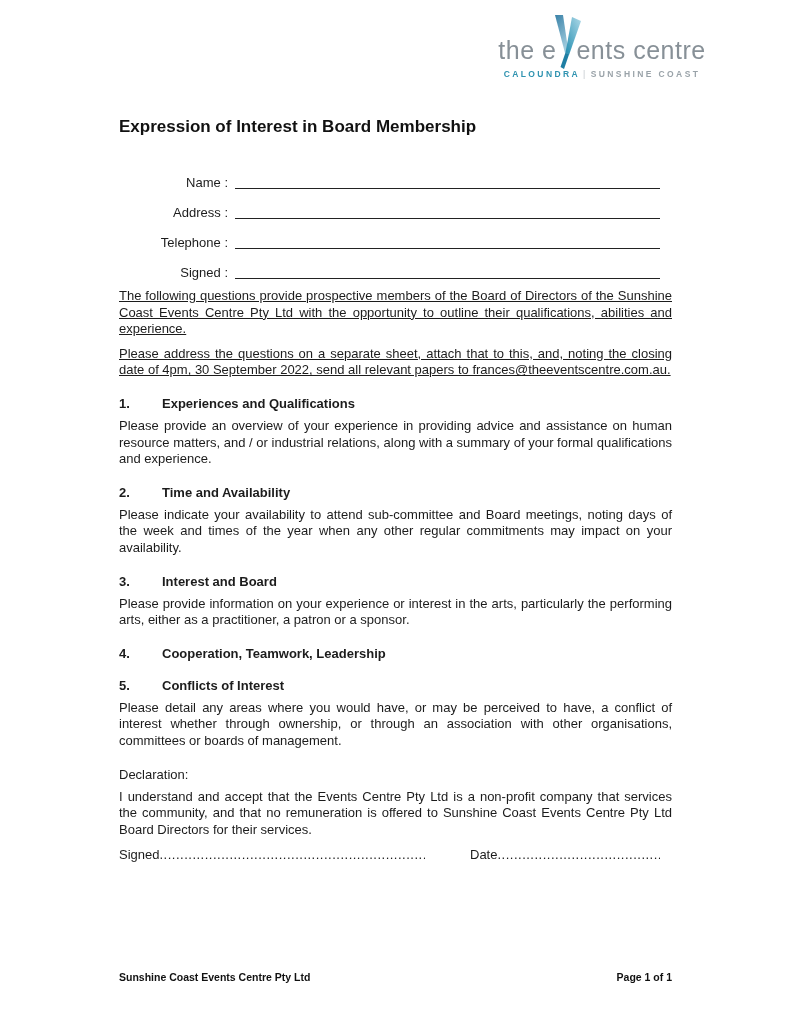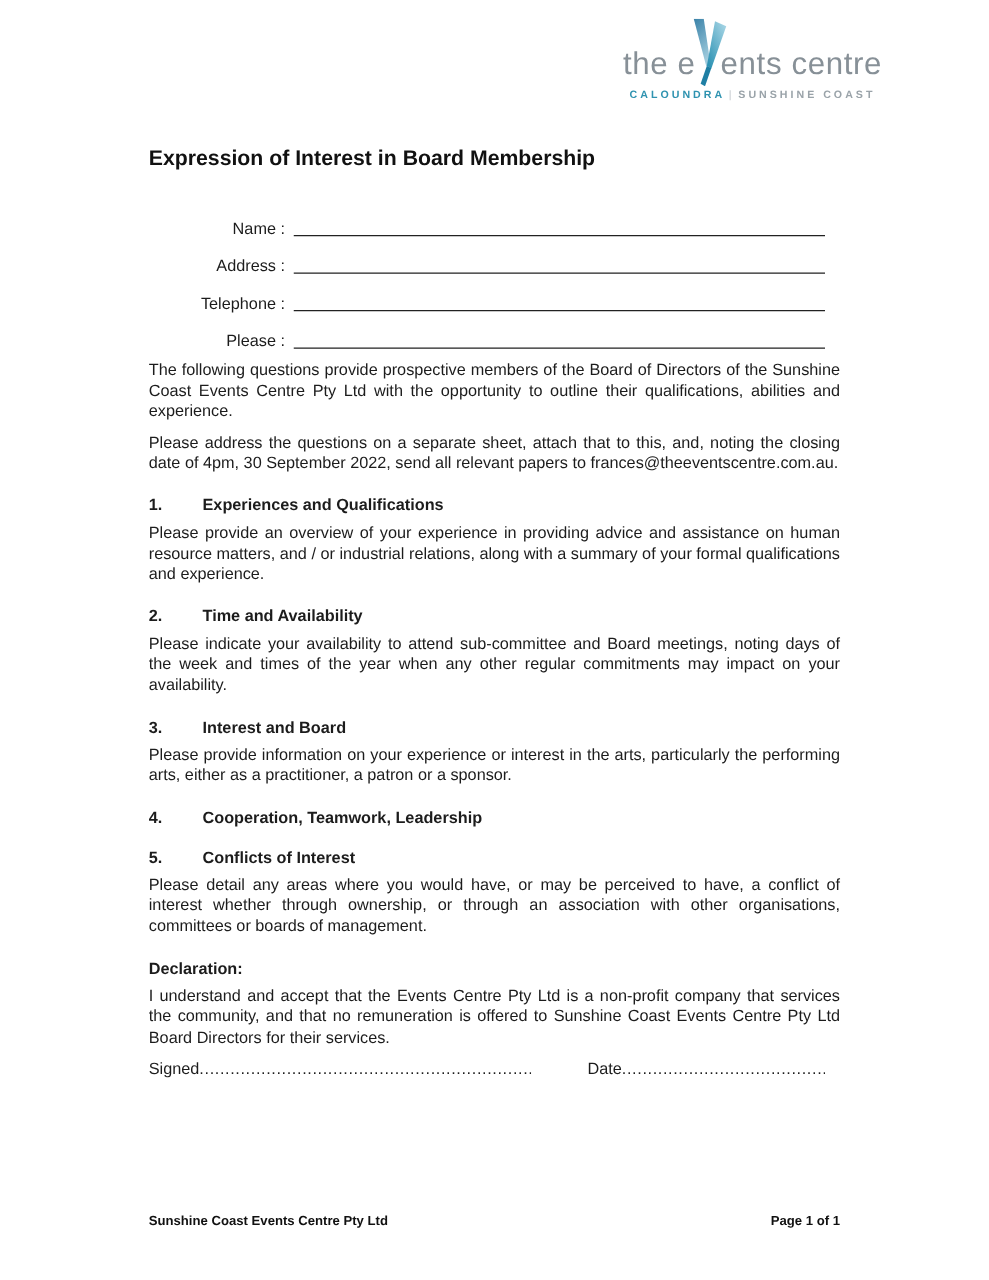--- a/index.html
+++ b/index.html
@@ -46,30 +46,30 @@
   }
   .form-line {
     flex: 0 0 auto; width: 425px; margin-left: 7px; margin-bottom: 2px;
     border-bottom: 1.6px solid #222; height: 16px; cursor: text;
   }
 
   
   p.body-text {
     font-size: 13px; line-height: 16.6px; text-align: justify; margin-top: 7px;
   }
-  .intro-block { margin-top: 2px; }
+  .intro-block { margin-top: 2px; text-decoration: underline; }
   .intro-block p + p { margin-top: 8px; }
 
   
   .section { margin-top: 0; }
   .section-heading {
     display: flex; font-size: 13px; font-weight: bold; margin-top: 17px;
   }
   .section-number { width: 43px; flex: 0 0 43px; }
-  .decl-heading { font-size: 13px; font-weight: bold; margin-top: 17px; }
+  .decl-heading { font-size: 13px; font-weight: normal; margin-top: 17px; }
 
   
   .sig-row { display: flex; margin-top: 9px; font-size: 13px; }
   .sig-signed { width: 306px; display: flex; white-space: nowrap; overflow: hidden; }
   .sig-date   { width: 190px; margin-left: 45px; display: flex; white-space: nowrap; overflow: hidden; }
   .sig-label  { flex: 0 0 auto; }
   .sig-dots   { overflow: hidden; letter-spacing: 0.5px; cursor: text; }
 
   
   .footer {
@@ -121,21 +121,21 @@
       </div>
       <div class="form-row">
         <span class="form-label">Address :</span>
         <span class="form-line"></span>
       </div>
       <div class="form-row">
         <span class="form-label">Telephone :</span>
         <span class="form-line"></span>
       </div>
       <div class="form-row">
-        <span class="form-label">Please :</span>
+        <span class="form-label">Signed :</span>
         <span class="form-line"></span>
       </div>
     </div>
 
     <div class="intro-block">
       <p class="body-text">The following questions provide prospective members of the Board of Directors of the Sunshine Coast Events Centre Pty Ltd with the opportunity to outline their qualifications, abilities and experience.</p>
       <p class="body-text">Please address the questions on a separate sheet, attach that to this, and, noting the closing date of 4pm, 30 September 2022, send all relevant papers to frances@theeventscentre.com.au.</p>
     </div>
 
     <div class="section">

